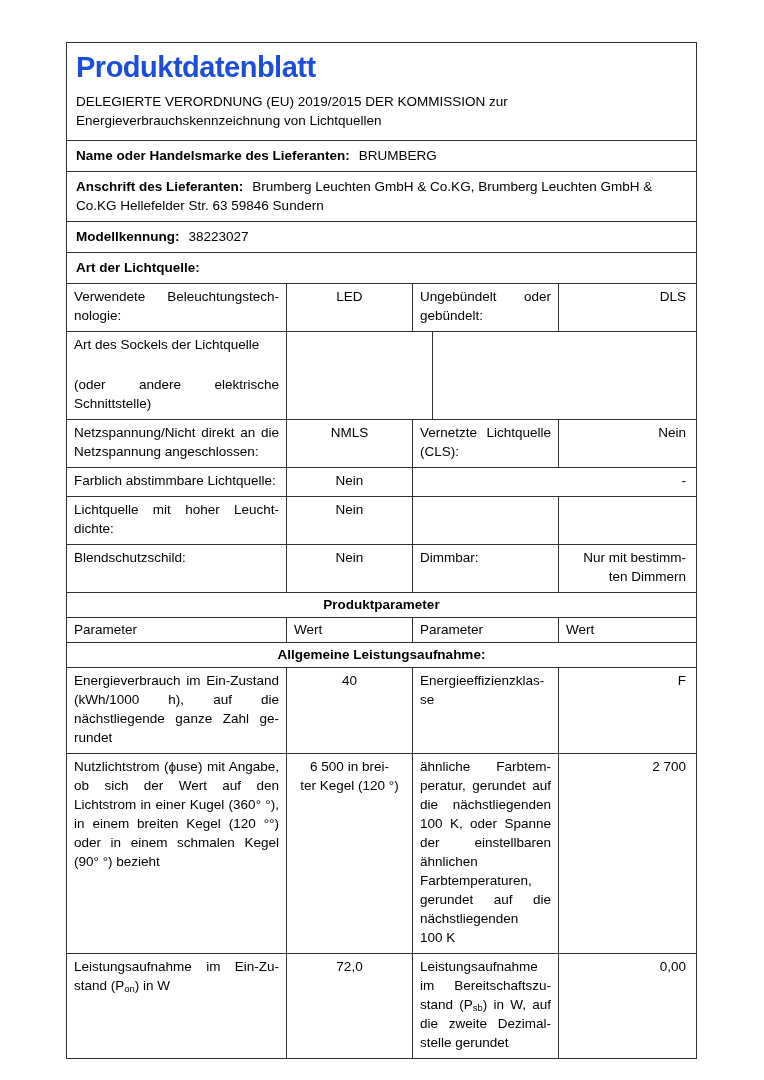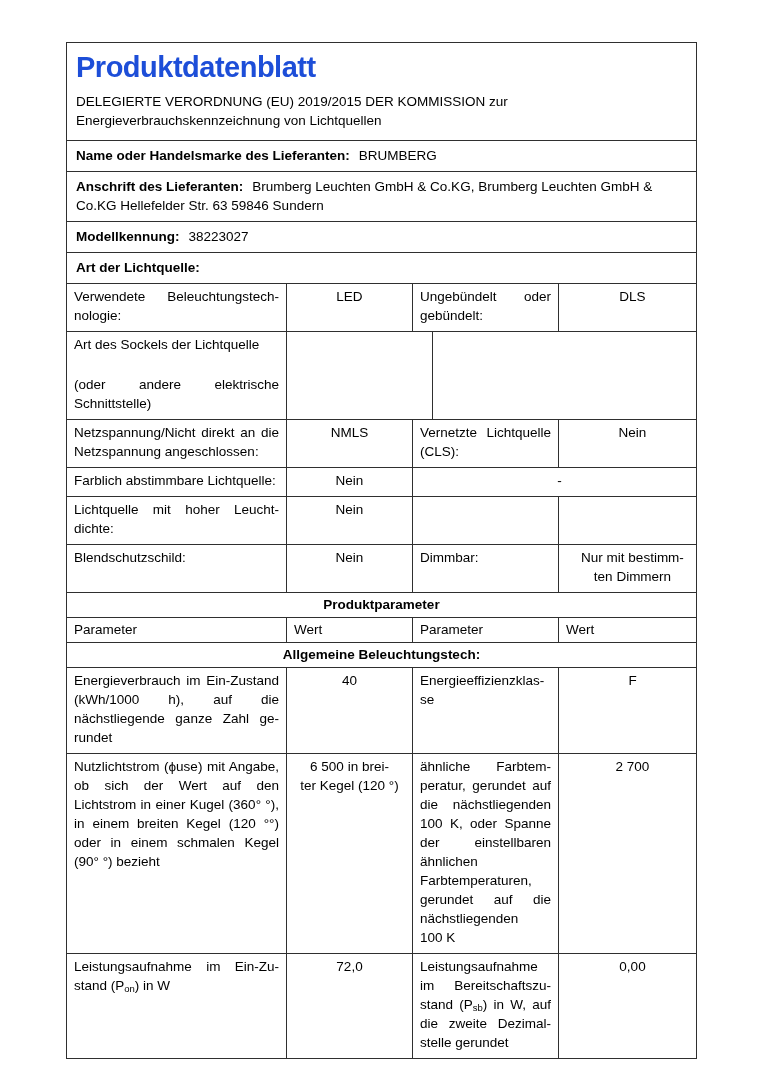--- a/index.html
+++ b/index.html
@@ -34,21 +34,21 @@
     display: block;
     padding: 4px 9px 5px 9px;
   }
   .cell {
     box-sizing: border-box;
     padding: 3px 7px 6px 7px;
   }
   .c1 { width: 219px; }
   .c2 { width: 126px; border-left: 1px solid #2f2f2f; text-align: center; padding-left: 10px; padding-right: 10px; }
   .c3 { width: 146px; border-left: 1px solid #2f2f2f; }
-  .c4 { flex: 1; border-left: 1px solid #2f2f2f; text-align: center; padding-left: 20px; padding-right: 10px; }
+  .c4 { flex: 1; border-left: 1px solid #2f2f2f; text-align: right; padding-left: 20px; padding-right: 10px; }
   .left { text-align: left; padding-left: 7px; padding-right: 7px; }
   .just { text-align: justify; }
   .preline { white-space: pre-line; }
   .center { text-align: center; }
   .bold { font-weight: bold; }
   .header-block { padding: 8px 9px 10px 9px; }
   .doc-title {
     font-weight: bold;
     font-size: 29px;
     line-height: 33px;
@@ -146,21 +146,21 @@
 
     <div class="row full center bold section-head">Produktparameter</div>
 
     <div class="row">
       <div class="cell c1 section-head">Parameter</div>
       <div class="cell c2 left section-head">Wert</div>
       <div class="cell c3 section-head">Parameter</div>
       <div class="cell c4 left section-head">Wert</div>
     </div>
 
-    <div class="row full center bold section-head">Allgemeine Beleuchtungstech:</div>
+    <div class="row full center bold section-head">Allgemeine Leistungsaufnahme:</div>
 
     <div class="row">
       <div class="cell c1 just">Energieverbrauch im Ein-Zu­stand (kWh/1000&nbsp;h), auf die nächstliegende ganze Zahl ge­rundet</div>
       <div class="cell c2">40</div>
       <div class="cell c3 just">Energieeffizienzklas­se</div>
       <div class="cell c4">F</div>
     </div>
 
     <div class="row">
       <div class="cell c1 just">Nutzlichtstrom (ϕuse) mit An­gabe, ob sich der Wert auf den Lichtstrom in einer Kugel (360°&nbsp;°), in einem breiten Kegel (120&nbsp;°°) oder in einem schmalen Kegel (90°&nbsp;°) bezieht</div>

